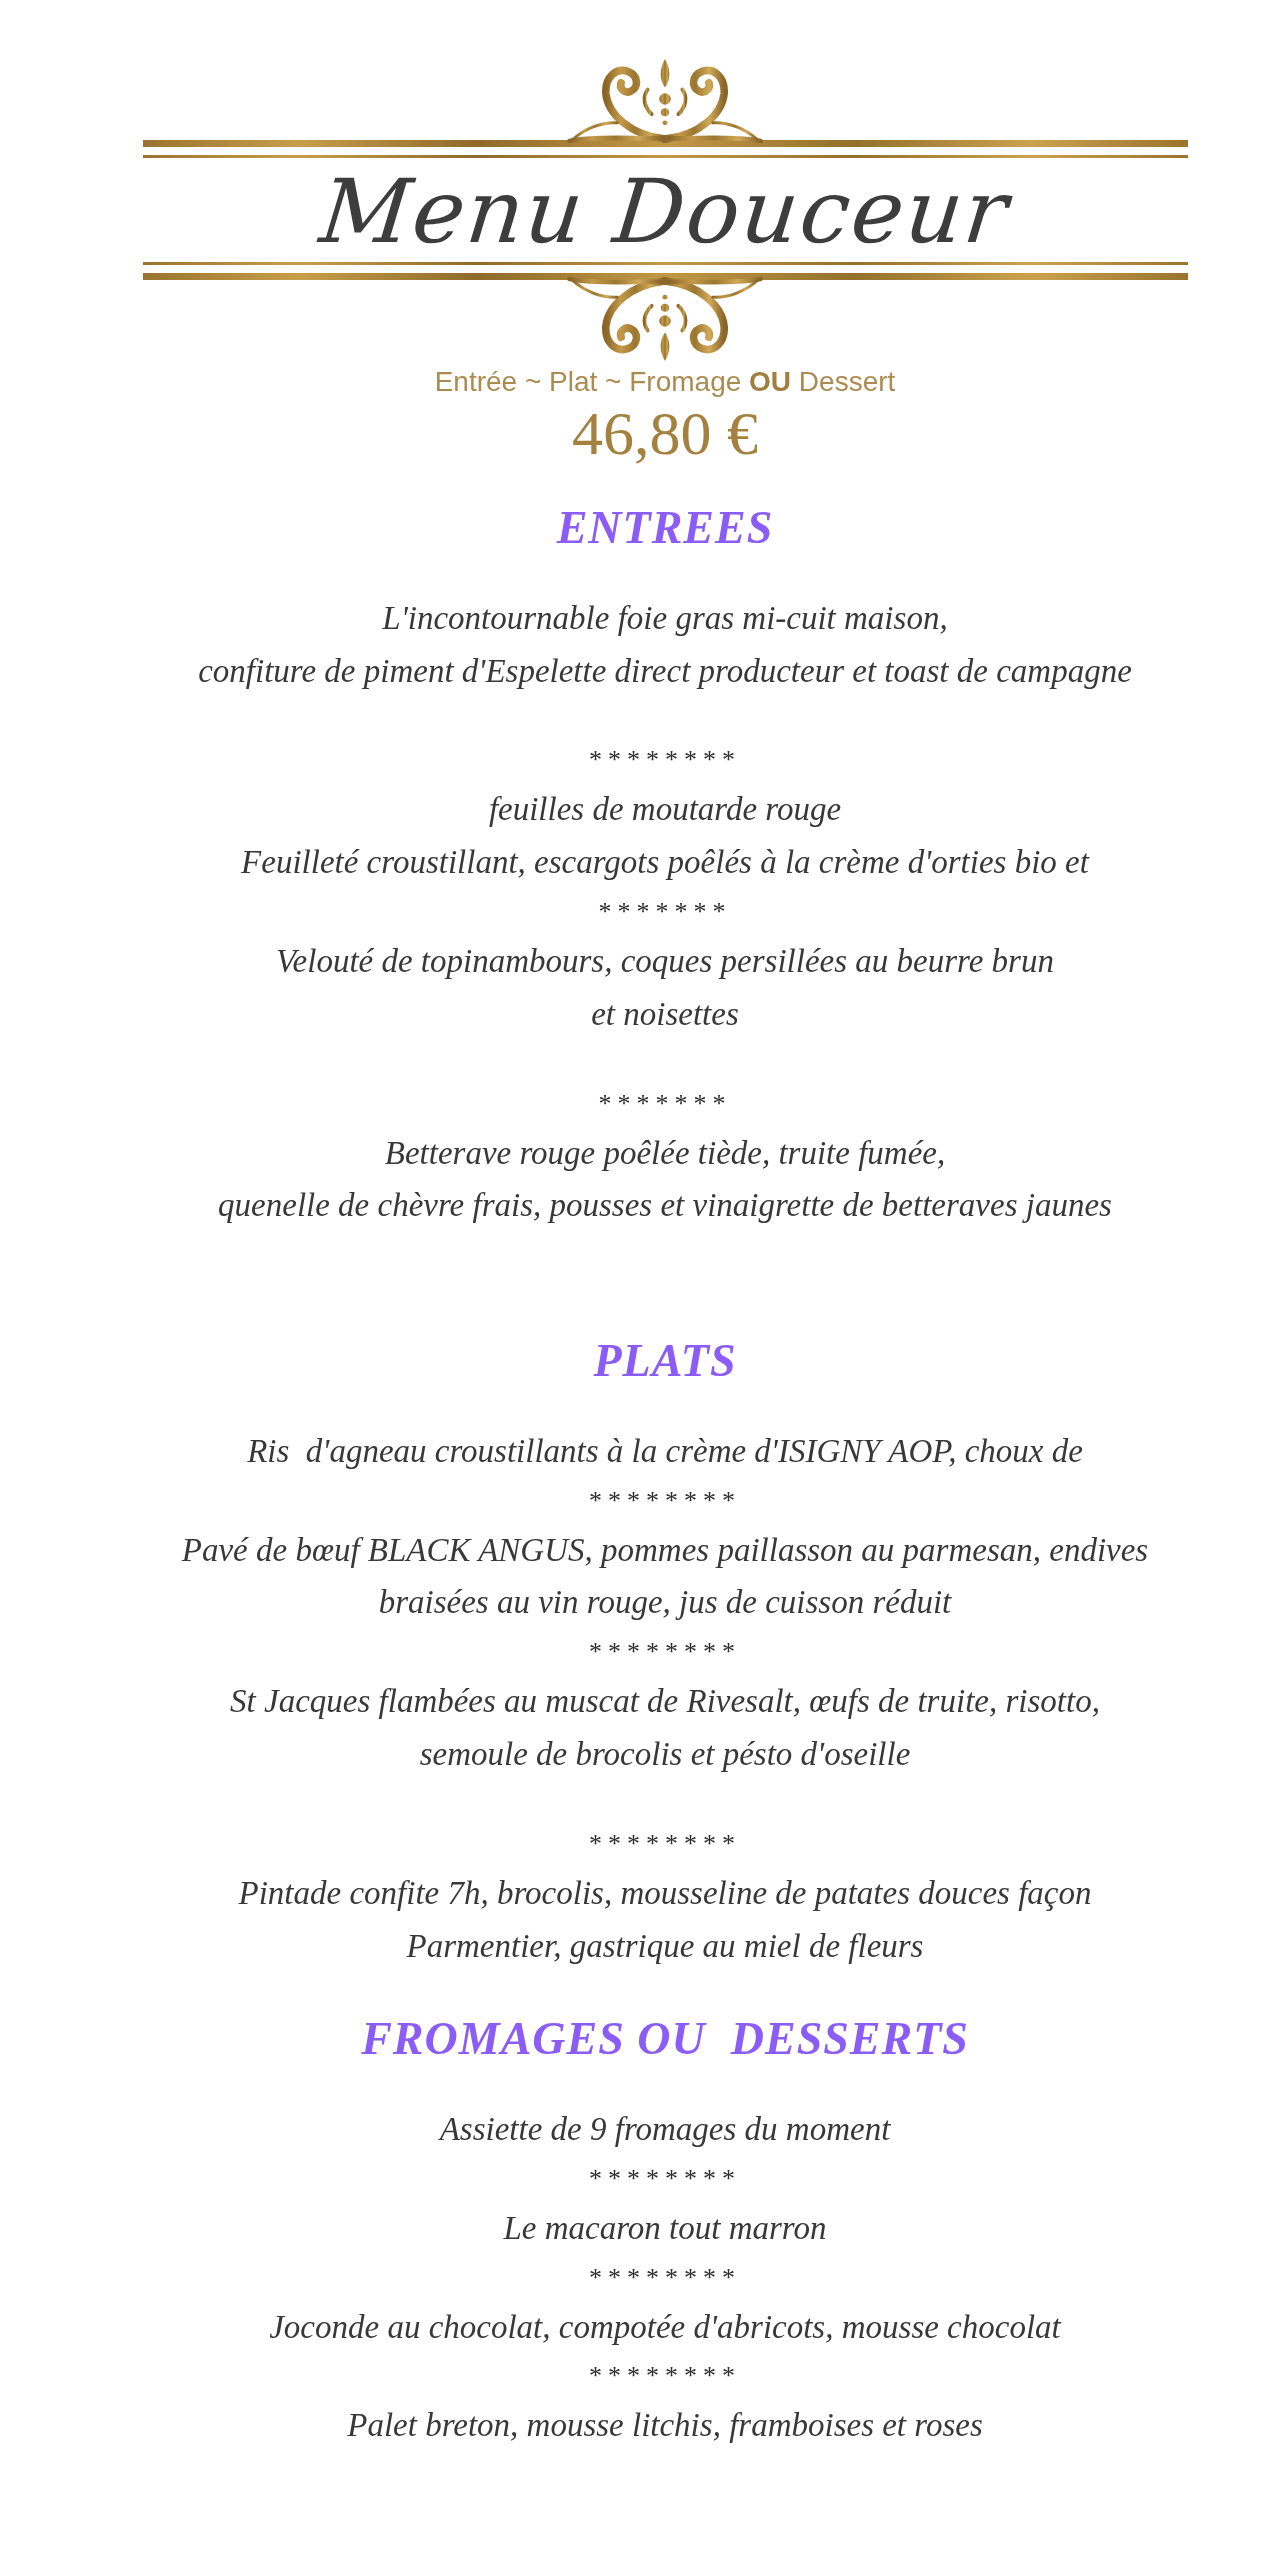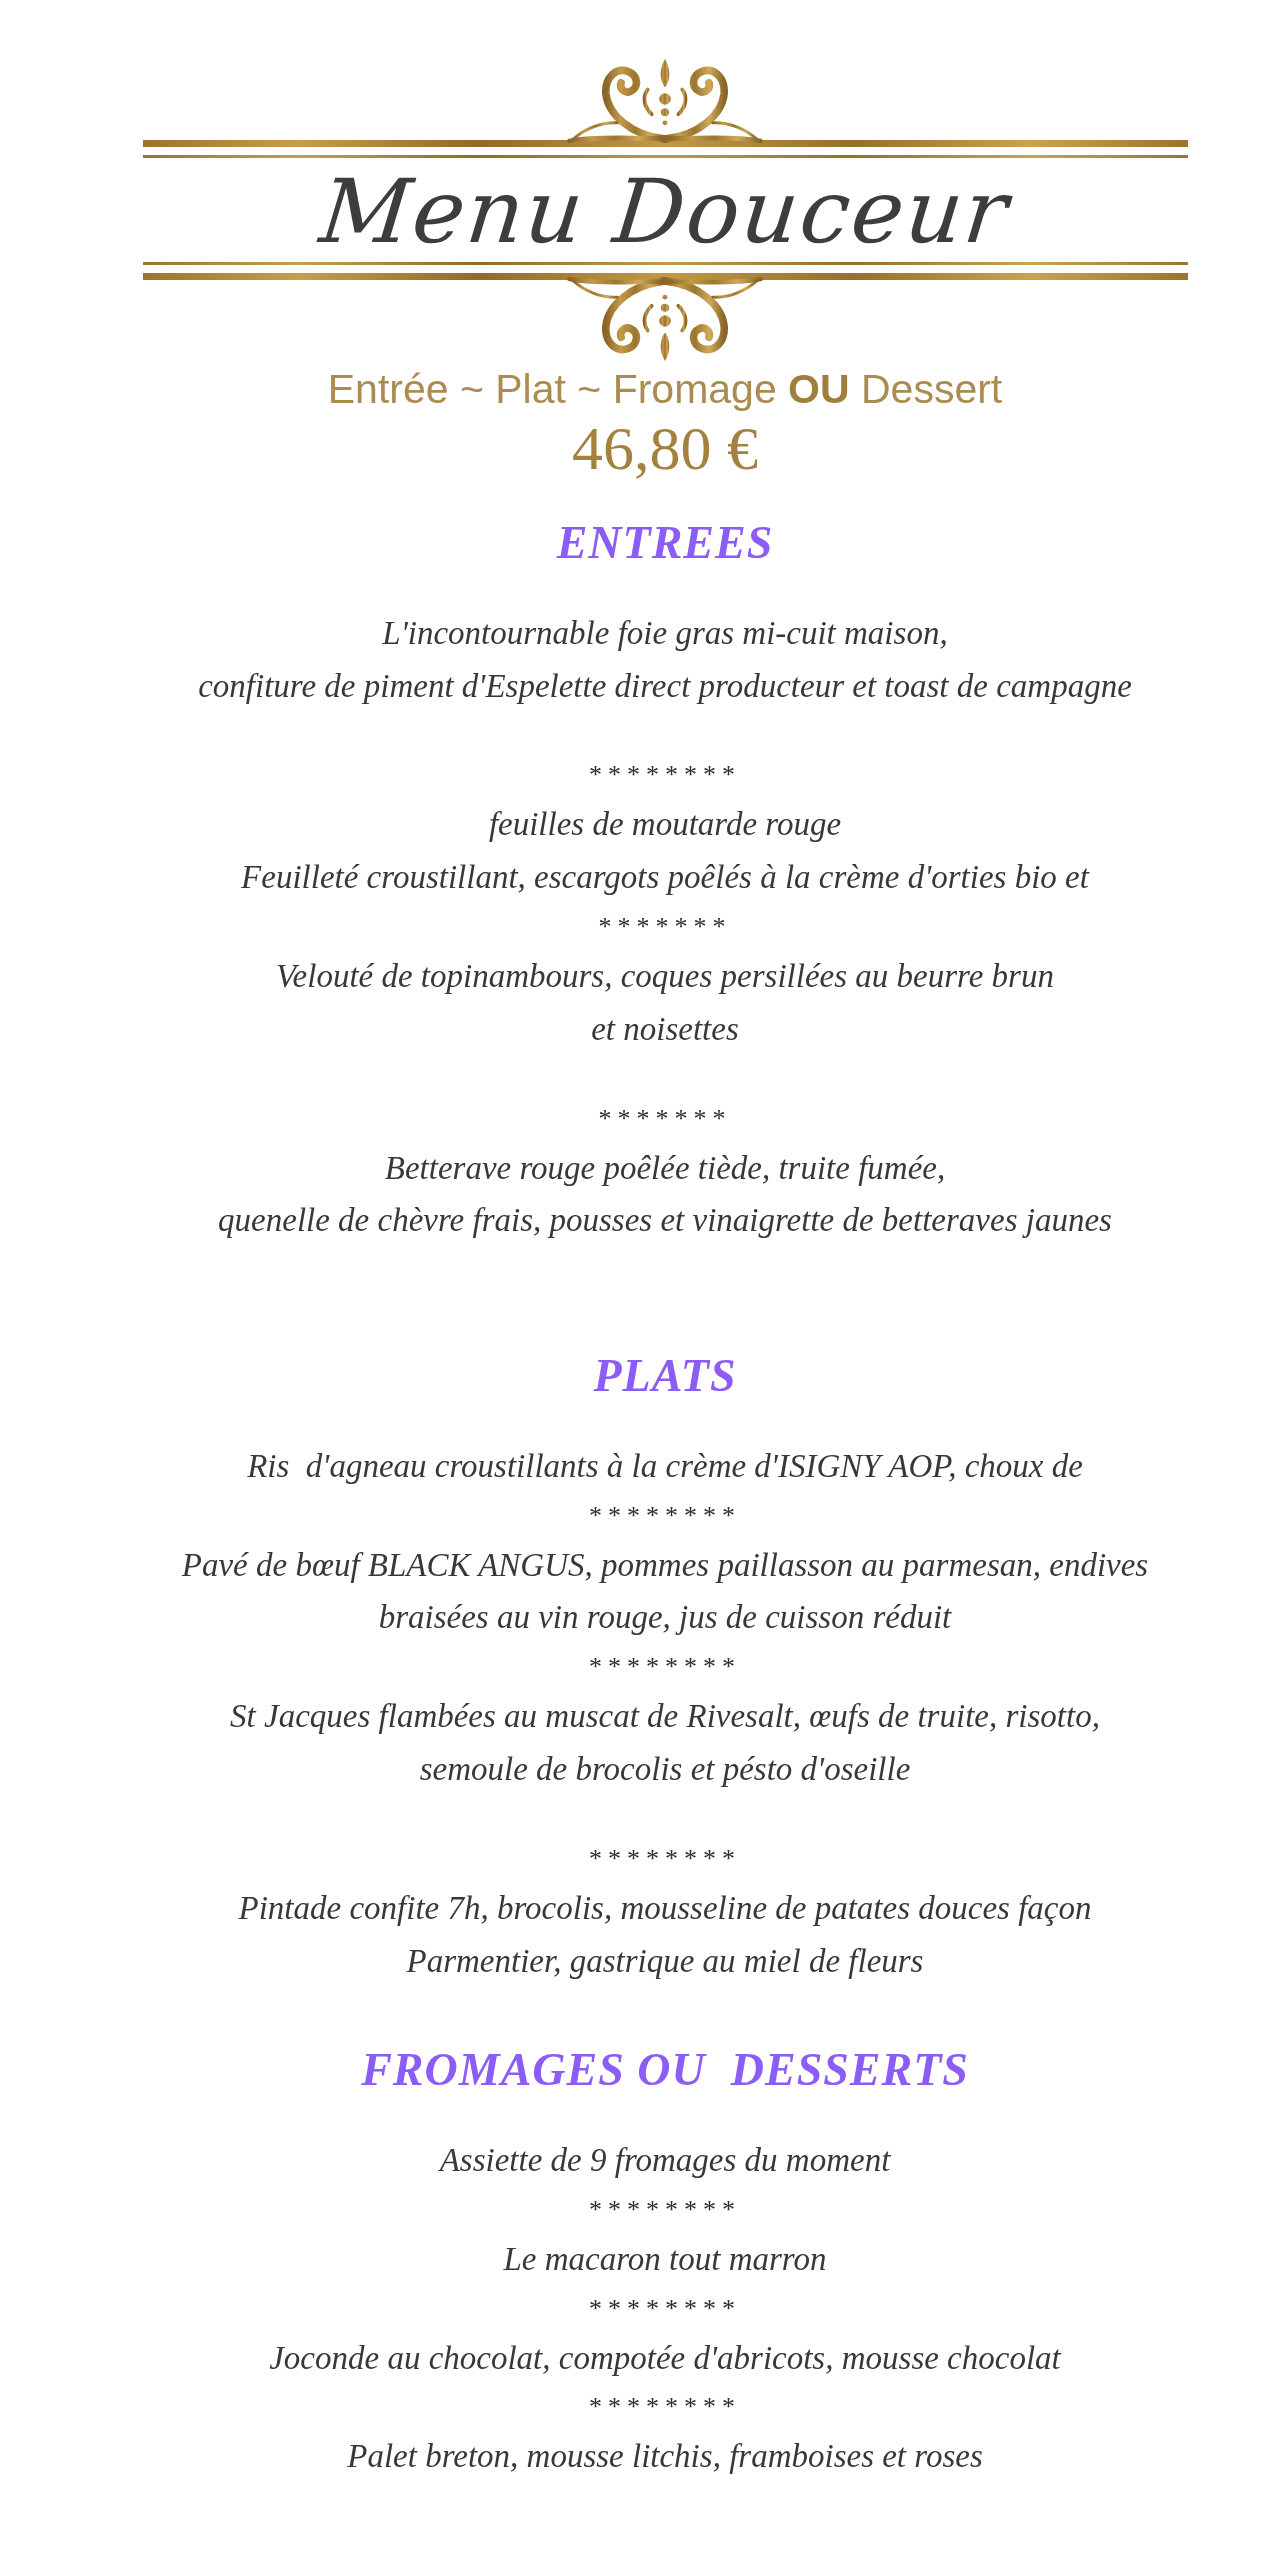--- a/index.html
+++ b/index.html
@@ -53,37 +53,37 @@
     height: 88px;
     pointer-events: none;
   }
   .ornament.top { top: -85px; transform: translateX(-50%); }
   .ornament.bottom { bottom: -85px; transform: translateX(-50%) scaleY(-1); }
 
   
   .subtitle {
     margin-top: 86px;
     font-family: "Liberation Sans", sans-serif;
-    font-size: 41px;
+    font-size: 28px;
     color: #ac8b51;
     white-space: pre-wrap;
   }
   .subtitle .ou { font-weight: 700; color: #a07e3e; }
   .price {
     font-size: 62px;
     line-height: 1.15;
     color: #a5813f;
   }
 
   
   #sections { margin-top: 0; }
   .menu-section { margin-top: 0; }
   #sections .menu-section:nth-child(1) { margin-top: 34px; }
   #sections .menu-section:nth-child(2) { margin-top: 104px; }
-  #sections .menu-section:nth-child(3) { margin-top: 58px; text-align: center; }
+  #sections .menu-section:nth-child(3) { margin-top: 42px; text-align: center; }
   .section-heading {
     margin: 0 0 38px 0;
     font-size: 46px;
     line-height: 1.1;
     font-weight: 700;
     font-style: italic;
     color: #8b5cf6;
     letter-spacing: 1px;
     white-space: pre-wrap;
   }

